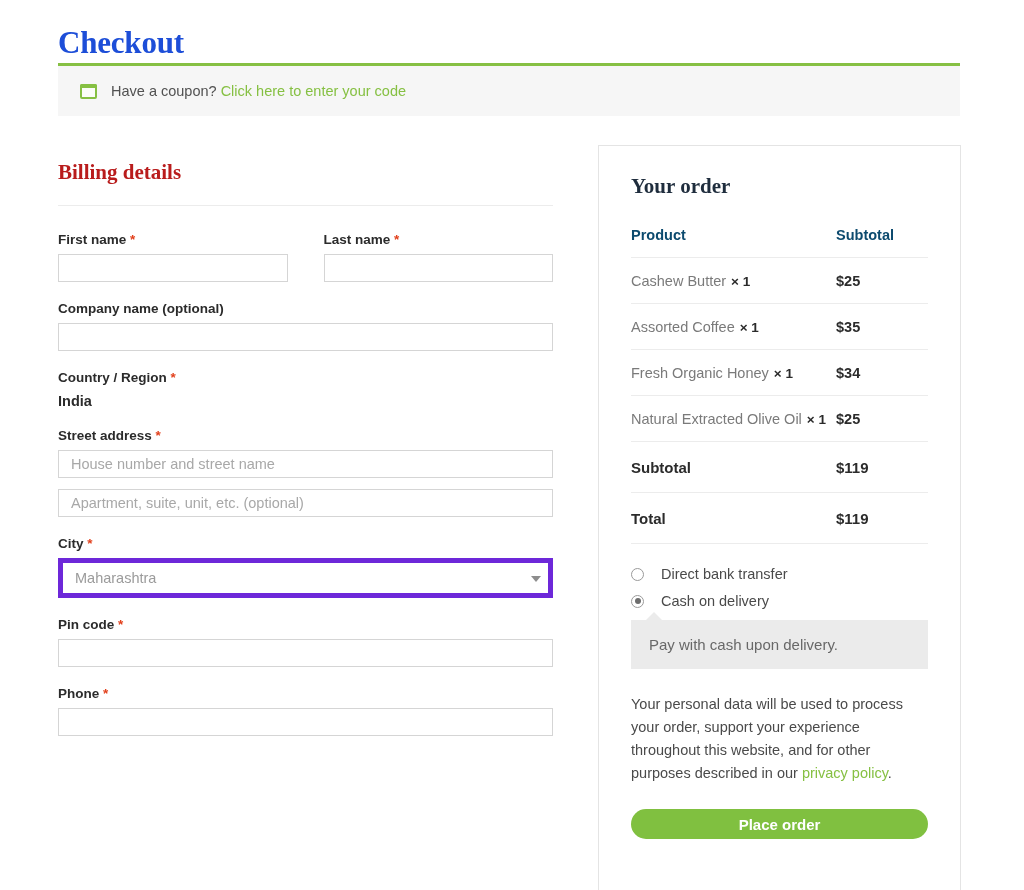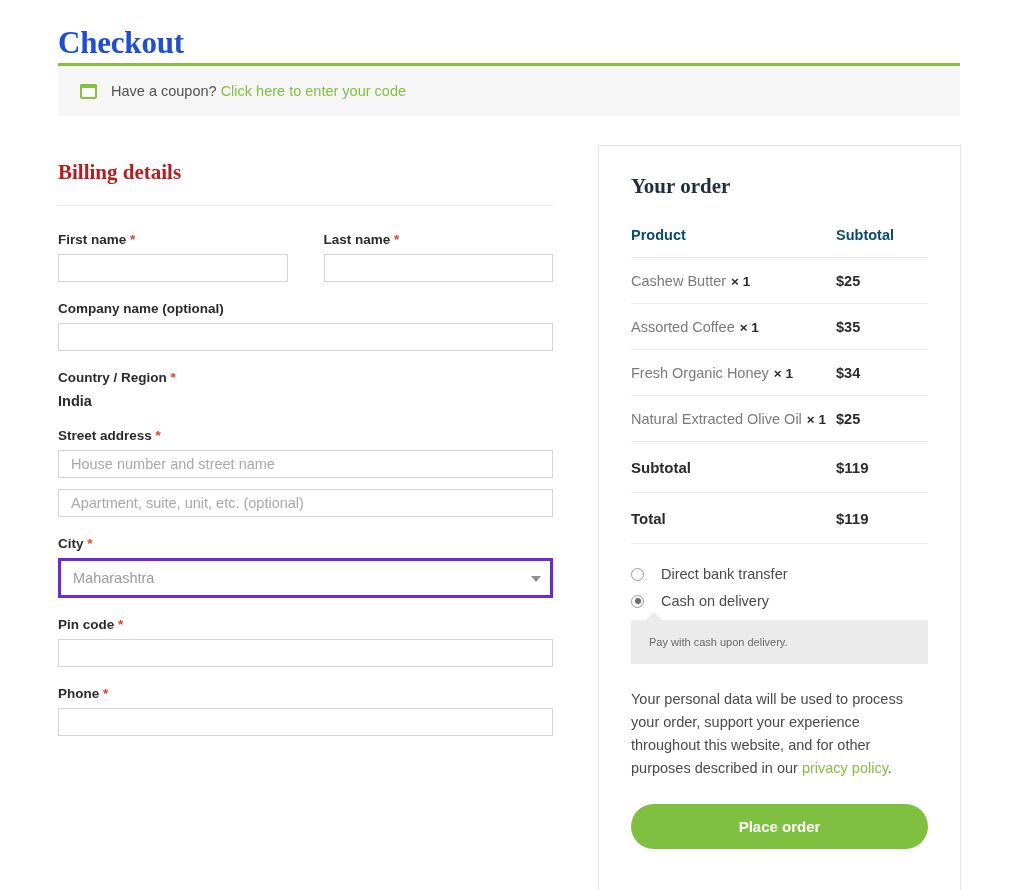--- a/index.html
+++ b/index.html
@@ -115,21 +115,21 @@
     font-size: 14.5px;
     font-weight: bold;
     color: #2b2b2b;
     padding: 1px 0 0 0;
   }
 
   .select-wrap { position: relative; }
   .select-box {
     width: 100%;
     height: 40px;
-    border: 3px solid #6d28d9;
+    border: 5px solid #6d28d9;
     background: #fff;
     display: flex;
     align-items: center;
     padding: 0 12px;
     font-size: 14.5px;
     color: #9b9b9b;
     cursor: pointer;
   }
   .select-arrow {
     position: absolute;
@@ -220,21 +220,21 @@
     border-radius: 50%;
     background: #6d6d6d;
   }
   .pay-label { font-size: 14.5px; color: #4a4a4a; }
 
   .pay-box {
     position: relative;
     background: #ebebeb;
     padding: 16px 18px;
     margin-top: 9px;
-    font-size: 11px;
+    font-size: 15px;
     color: #686868;
   }
   .pay-box::before {
     content: "";
     position: absolute;
     top: -8px; left: 14px;
     width: 0; height: 0;
     border-left: 9px solid transparent;
     border-right: 9px solid transparent;
     border-bottom: 9px solid #ebebeb;
@@ -244,21 +244,21 @@
     margin-top: 24px;
     font-size: 14.5px;
     line-height: 23px;
     color: #4a4a4a;
   }
   .privacy a { color: #86c043; text-decoration: none; }
 
   .place-order {
     display: block;
     width: 100%;
-    height: 45px;
+    height: 30px;
     margin-top: 24px;
     background: #80c040;
     border: none;
     border-radius: 26px;
     color: #ffffff;
     font-size: 15px;
     font-weight: bold;
     font-family: "Liberation Sans", sans-serif;
     cursor: pointer;
   }

